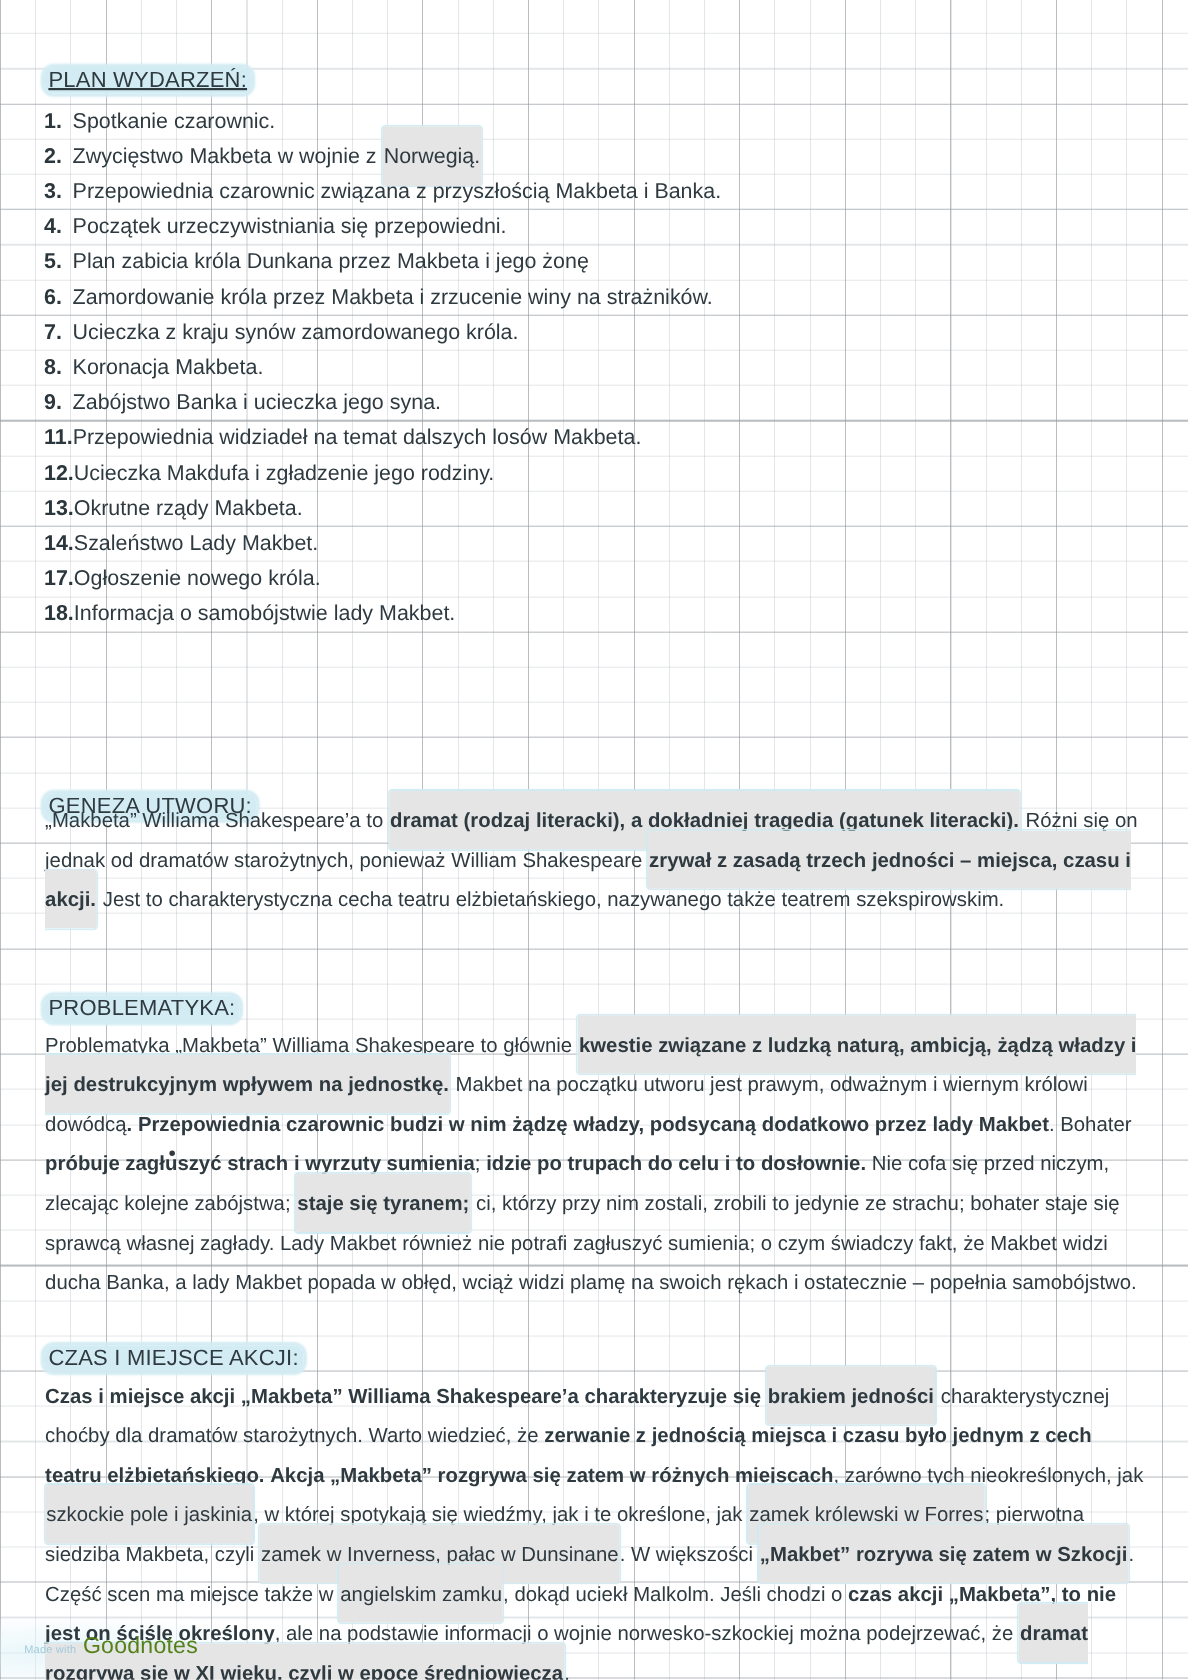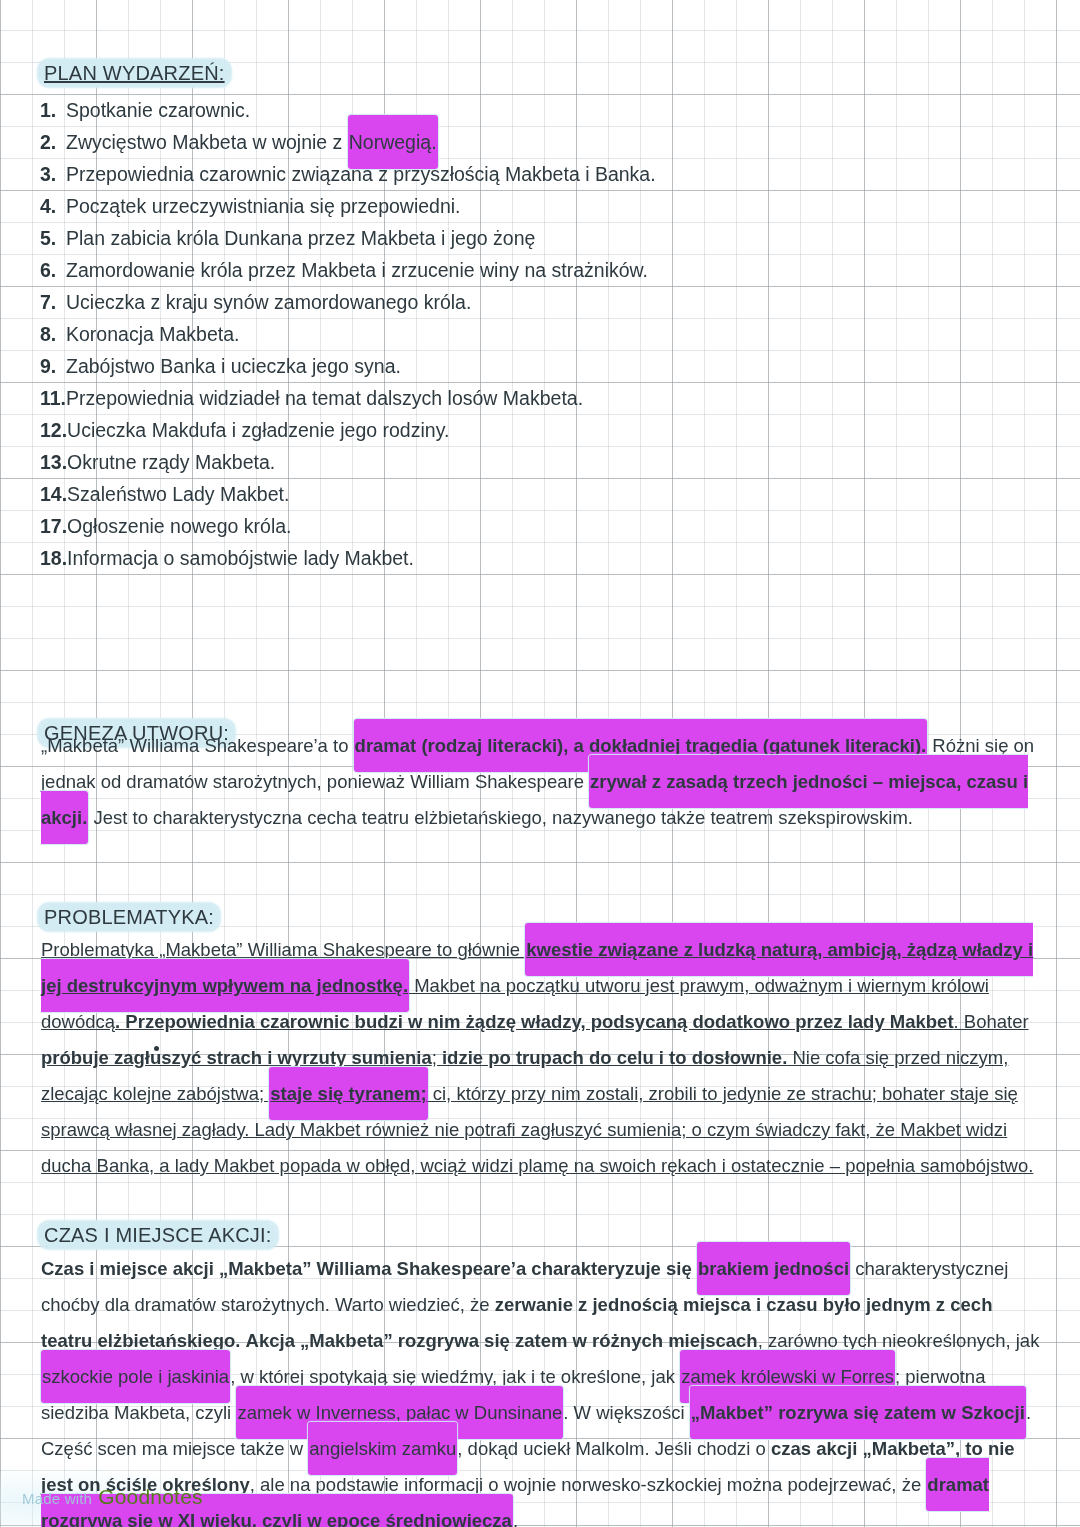--- a/index.html
+++ b/index.html
@@ -48,21 +48,21 @@
   }
 
   
   .doc-text {
     color: #2e3a40;
     -webkit-font-smoothing: antialiased;
   }
 
   
   .hl {
-    background-color: #d946ef;
+    background-color: #e5e5e5;
     border-radius: 3px;
     box-shadow: 0 0 1px 1px #cfeaf2;
     padding: 16px 1px;
   }
 
   
   .section-head {
     position: absolute;
     font-size: 20px;
     letter-spacing: 0.2px;
@@ -108,21 +108,21 @@
     font-size: 18.5px;
     line-height: 36px;
     color: #2e3a40;
     text-align: left;
   }
 
   #geneza-head   { left: 40px; top: 722px; }
   #geneza-body   { top: 728px; }
 
   #problem-head  { left: 40px; top: 906px; }
-  #problem-body  { top: 932px; text-decoration: underline; }
+  #problem-body  { top: 932px; }
 
   #czas-head     { left: 40px; top: 1224px; }
   #czas-body     { top: 1251px; }
 
   
   .ink-dot {
     position: absolute;
     left: 154px;
     top: 1046px;
     width: 5px;
@@ -136,21 +136,21 @@
     position: absolute;
     left: 22px;
     bottom: 18px;
     display: flex;
     align-items: baseline;
     gap: 6px;
     opacity: 0.95;
     z-index: 3;
   }
   #watermark .made {
-    font-size: 15px;
+    font-size: 10px;
     color: #9fc9d8;
     letter-spacing: 0.2px;
   }
   #watermark .brand {
     font-size: 21px;
     color: #4d7c0f;
     letter-spacing: 0.2px;
   }
 
   

